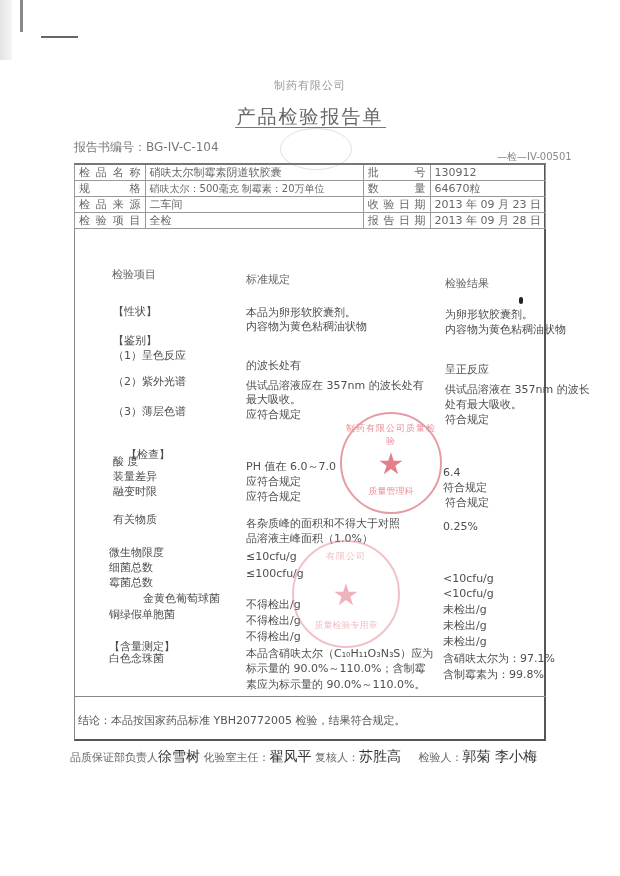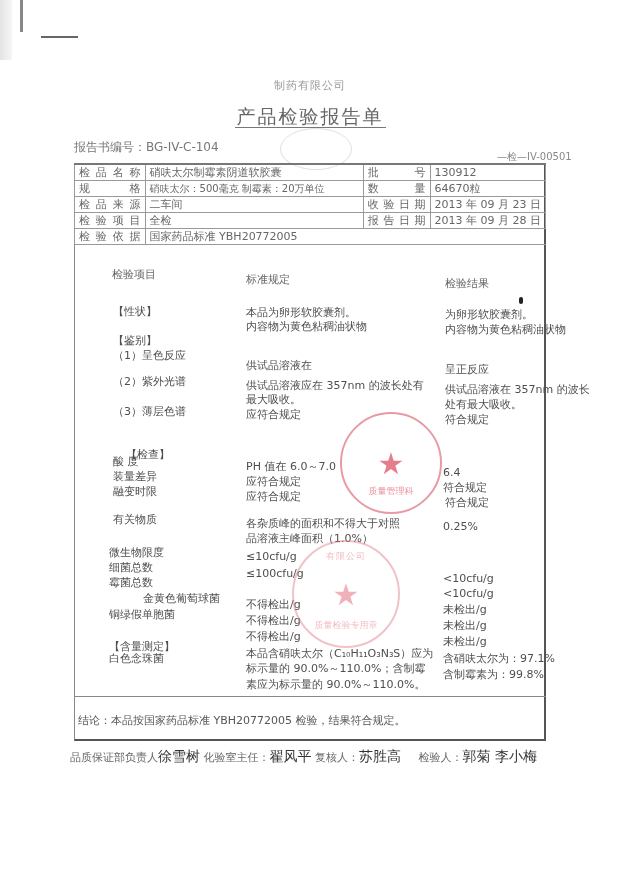--- a/index.html
+++ b/index.html
@@ -71,44 +71,40 @@
     <td>二车间</td>
     <td class="lbl2">收验日期</td>
     <td>2013 年 09 月 23 日</td>
   </tr>
   <tr>
     <td class="lbl">检验项目</td>
     <td>全检</td>
     <td class="lbl2">报告日期</td>
     <td>2013 年 09 月 28 日</td>
   </tr>
-  <tr>
-    <td class="lbl">检验依据</td>
-    <td colspan="3" style="border-right:none">国家药品标准 YBH20772005</td>
-  </tr>
 </tbody>
   </table>
 
 <div class="abs col-head" style="left:112px;top:267px;">检验项目</div>
 <div class="abs col-head" style="left:246px;top:272px;">标准规定</div>
 <div class="abs col-head" style="left:445px;top:276px;">检验结果</div>
 
 <div class="abs dot" style="left:519px;top:297px;"></div>
 
 <div>
 
   <div class="abs row-text" style="left:113px;top:305px;">【性状】</div>
   <div class="abs row-text" style="left:246px;top:306px;">本品为卵形软胶囊剂。</div>
   <div class="abs row-text" style="left:445px;top:308px;">为卵形软胶囊剂。</div>
   <div class="abs row-text" style="left:246px;top:320px;">内容物为黄色粘稠油状物</div>
   <div class="abs row-text" style="left:445px;top:323px;">内容物为黄色粘稠油状物</div>
 
   <div class="abs row-text" style="left:113px;top:334px;">【鉴别】</div>
   <div class="abs row-text" style="left:113px;top:349px;">（1）呈色反应</div>
-  <div class="abs row-text" style="left:246px;top:359px;">供试品溶液在</div>
+  <div class="abs row-text" style="left:246px;top:359px;">的波长处有</div>
   <div class="abs row-text" style="left:445px;top:363px;">呈正反应</div>
   <div class="abs row-text" style="left:113px;top:375px;">（2）紫外光谱</div>
   <div class="abs row-text" style="left:246px;top:379px;">供试品溶液应在 357nm 的波长处有</div>
   <div class="abs row-text" style="left:445px;top:383px;">供试品溶液在 357nm 的波长</div>
   <div class="abs row-text" style="left:246px;top:393px;">最大吸收。</div>
   <div class="abs row-text" style="left:445px;top:398px;">处有最大吸收。</div>
   <div class="abs row-text" style="left:113px;top:405px;">（3）薄层色谱</div>
   <div class="abs row-text" style="left:246px;top:408px;">应符合规定</div>
   <div class="abs row-text" style="left:445px;top:413px;">符合规定</div>
 
@@ -150,20 +146,21 @@
   <div class="abs row-text" style="left:246px;top:662px;">标示量的 90.0%～110.0%；含制霉</div>
   <div class="abs row-text" style="left:443px;top:668px;">含制霉素为：99.8%</div>
   <div class="abs row-text" style="left:246px;top:678px;">素应为标示量的 90.0%～110.0%。</div>
 </div>
 
 <div class="abs sep-line" style="top:696px;"></div>
 
 <div class="abs conclusion">结论：本品按国家药品标准 YBH20772005 检验，结果符合规定。</div>
 
 <div class="abs stamp" style="left:340px;top:412px;width:98px;height:98px;">
+  <div class="arc">制药有限公司质量检验</div>
   <div class="star">★</div>
   <div class="bot">质量管理科</div>
 </div>
 <div class="abs stamp" style="left:292px;top:540px;width:104px;height:104px;opacity:.45;">
   <div class="arc">有限公司</div>
   <div class="star">★</div>
   <div class="bot">质量检验专用章</div>
 </div>
 
 <div class="abs signatures">

